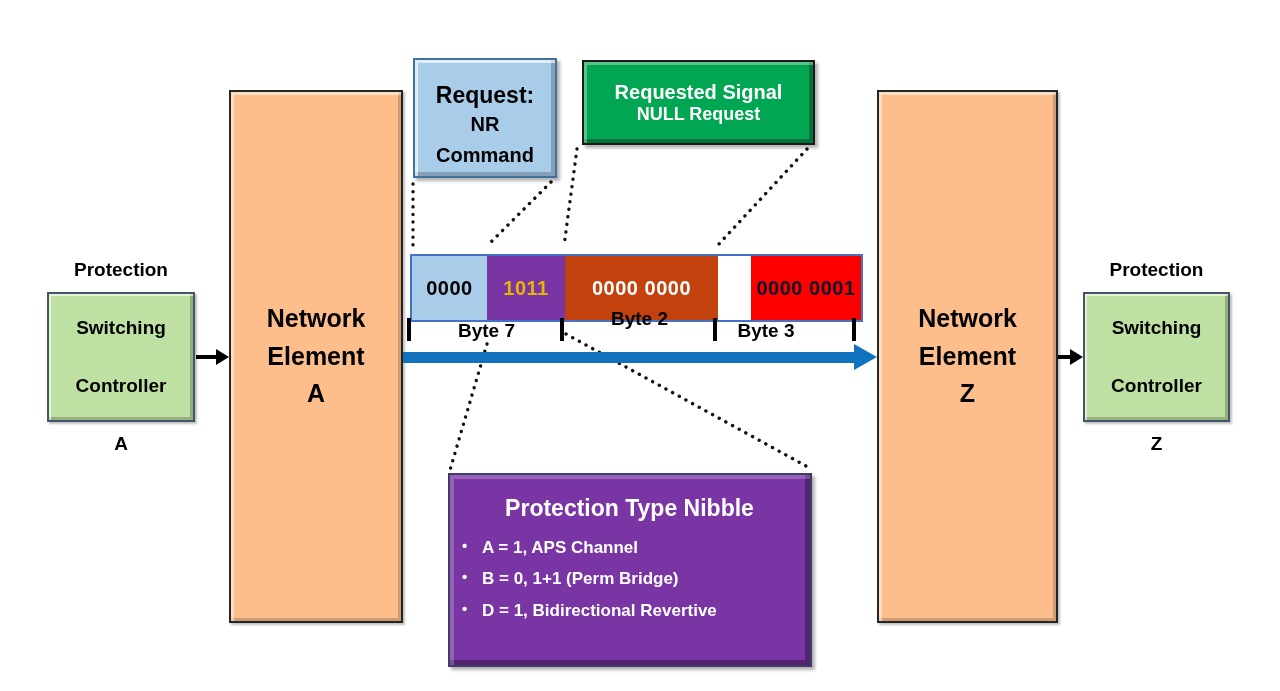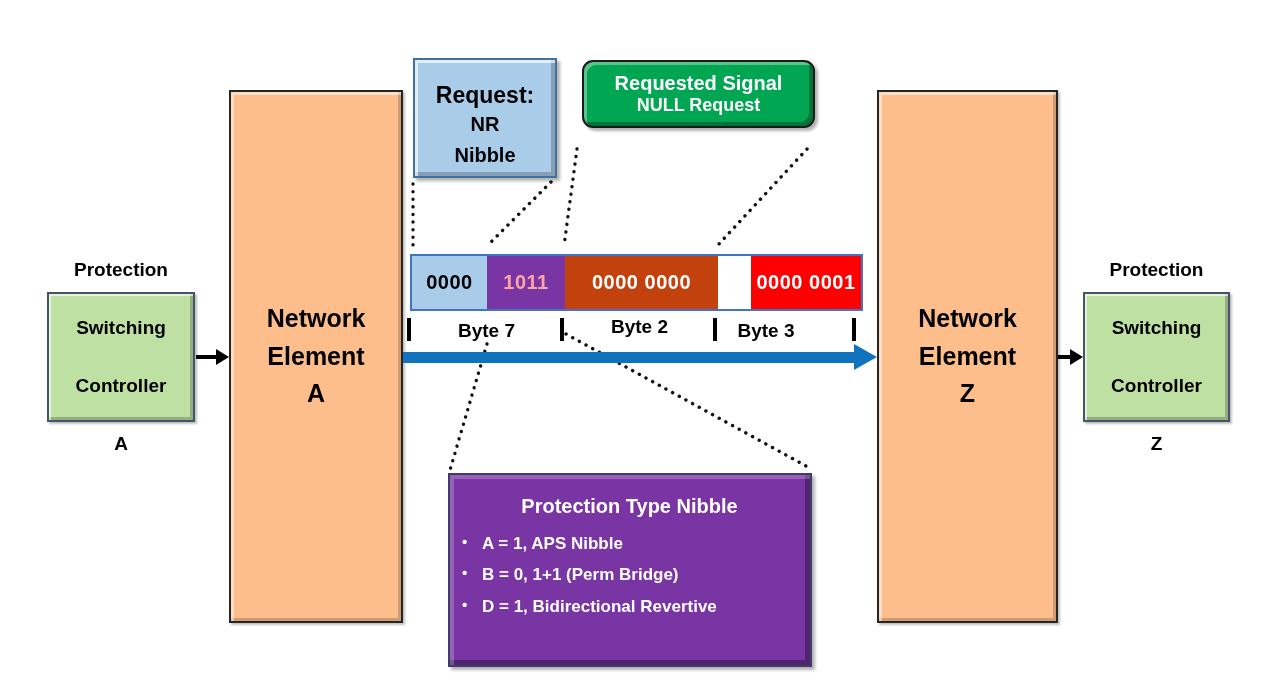--- a/index.html
+++ b/index.html
@@ -45,21 +45,21 @@
     color:#fff; text-align:center;
   }
   .callout-signal .t1 { font-size:20px; }
   .callout-signal .t2 { font-size:18px; }
   .callout-purple {
     background:#7A35A5; border:2px solid #3d3d6b;
     box-shadow: inset 4px 4px 0 rgba(255,255,255,.22), inset -5px -5px 0 rgba(0,0,0,.32),
                 3px 3px 3px rgba(0,0,0,.3);
     color:#fff;
   }
-  .callout-purple .title { font-size:20px; text-align:center; margin:20px 1px 10px 0; }
+  .callout-purple .title { font-size:23px; text-align:center; margin:20px 1px 10px 0; }
   .callout-purple ul { list-style:none; padding-left:18px; }
   .callout-purple li { font-size:17px; line-height:1.85; padding-left:14px; position:relative; }
   .callout-purple li::before { content:"\2022"; position:absolute; left:-6px; font-size:15px; }
 
   
   .byte-strip {
     display:flex; border:2px solid #4472C4;
   }
   .byte-field {
     display:flex; align-items:center; justify-content:center;
@@ -110,51 +110,51 @@
 
   <div class="abs ne-box" style="left:229px; top:90px; width:174px; height:533px;">
     <span>Network</span>
     <span>Element</span>
     <span>A</span>
   </div>
 
   <div class="abs callout-request" style="left:413px; top:58px; width:144px; height:120px;">
     <span class="t1">Request:</span>
     <span class="t2">NR</span>
-    <span class="t2">Nibble</span>
+    <span class="t2">Command</span>
   </div>
 
-  <div class="abs callout-signal" style="left:582px; top:60px; width:233px; height:68px;border-radius:11px;">
+  <div class="abs callout-signal" style="left:582px; top:60px; width:233px; height:85px;">
     <span class="t1">Requested Signal</span>
     <span class="t2">NULL Request</span>
   </div>
 
-  <div class="abs byte-strip" style="left:410px; top:254px; width:453px; height:57px;">
+  <div class="abs byte-strip" style="left:410px; top:254px; width:453px; height:68px;">
     <div class="byte-field" style="flex: 0 0 75px; background-color: rgb(169, 204, 233); color: rgb(0, 0, 0);">0000</div>
-    <div class="byte-field" style="flex: 0 0 78px; background-color: rgb(122, 53, 165); color: #fca5a5;">1011</div>
+    <div class="byte-field" style="flex: 0 0 78px; background-color: rgb(122, 53, 165); color: #eab308;">1011</div>
     <div class="byte-field" style="flex: 0 0 153px; background-color: #c2410c; color: rgb(255, 255, 255);">0000 0000</div>
-    <div class="byte-field" style="flex: 1 1 auto; background-color: rgb(254, 0, 0); color: #ffffff; margin-left: 33px;">0000 0001</div>
+    <div class="byte-field" style="flex: 1 1 auto; background-color: rgb(254, 0, 0); color: #0f172a; margin-left: 33px;">0000 0001</div>
   </div>
 
   <div class="abs tick" style="left:407px; top:318px;"></div>
   <div class="abs tick" style="left:560px; top:318px;"></div>
   <div class="abs tick" style="left:713px; top:318px;"></div>
   <div class="abs tick" style="left:852px; top:318px;"></div>
 
   <div class="abs byte-label" style="left:410px; top:320px; width:153px;">Byte 7</div>
-  <div class="abs byte-label" style="left:563px; top:316px; width:153px;">Byte 2</div>
+  <div class="abs byte-label" style="left:563px; top:308px; width:153px;">Byte 2</div>
   <div class="abs byte-label" style="left:696px; top:320px; width:140px;">Byte 3</div>
 
   <div class="abs blue-arrow-line" style="left:403px; top:352px; width:452px;"></div>
   <div class="abs blue-arrow-head" style="left:854px; top:344px;"></div>
 
   <div class="abs callout-purple" style="left:448px; top:473px; width:364px; height:194px;">
     <div class="title">Protection Type Nibble</div>
     <ul>
-      <li>A = 1, APS Nibble</li>
+      <li>A = 1, APS Channel</li>
       <li>B = 0, 1+1 (Perm Bridge)</li>
       <li>D = 1, Bidirectional Revertive</li>
     </ul>
   </div>
 
   <div class="abs ne-box" style="left:877px; top:90px; width:181px; height:533px;">
     <span>Network</span>
     <span>Element</span>
     <span>Z</span>
   </div>

